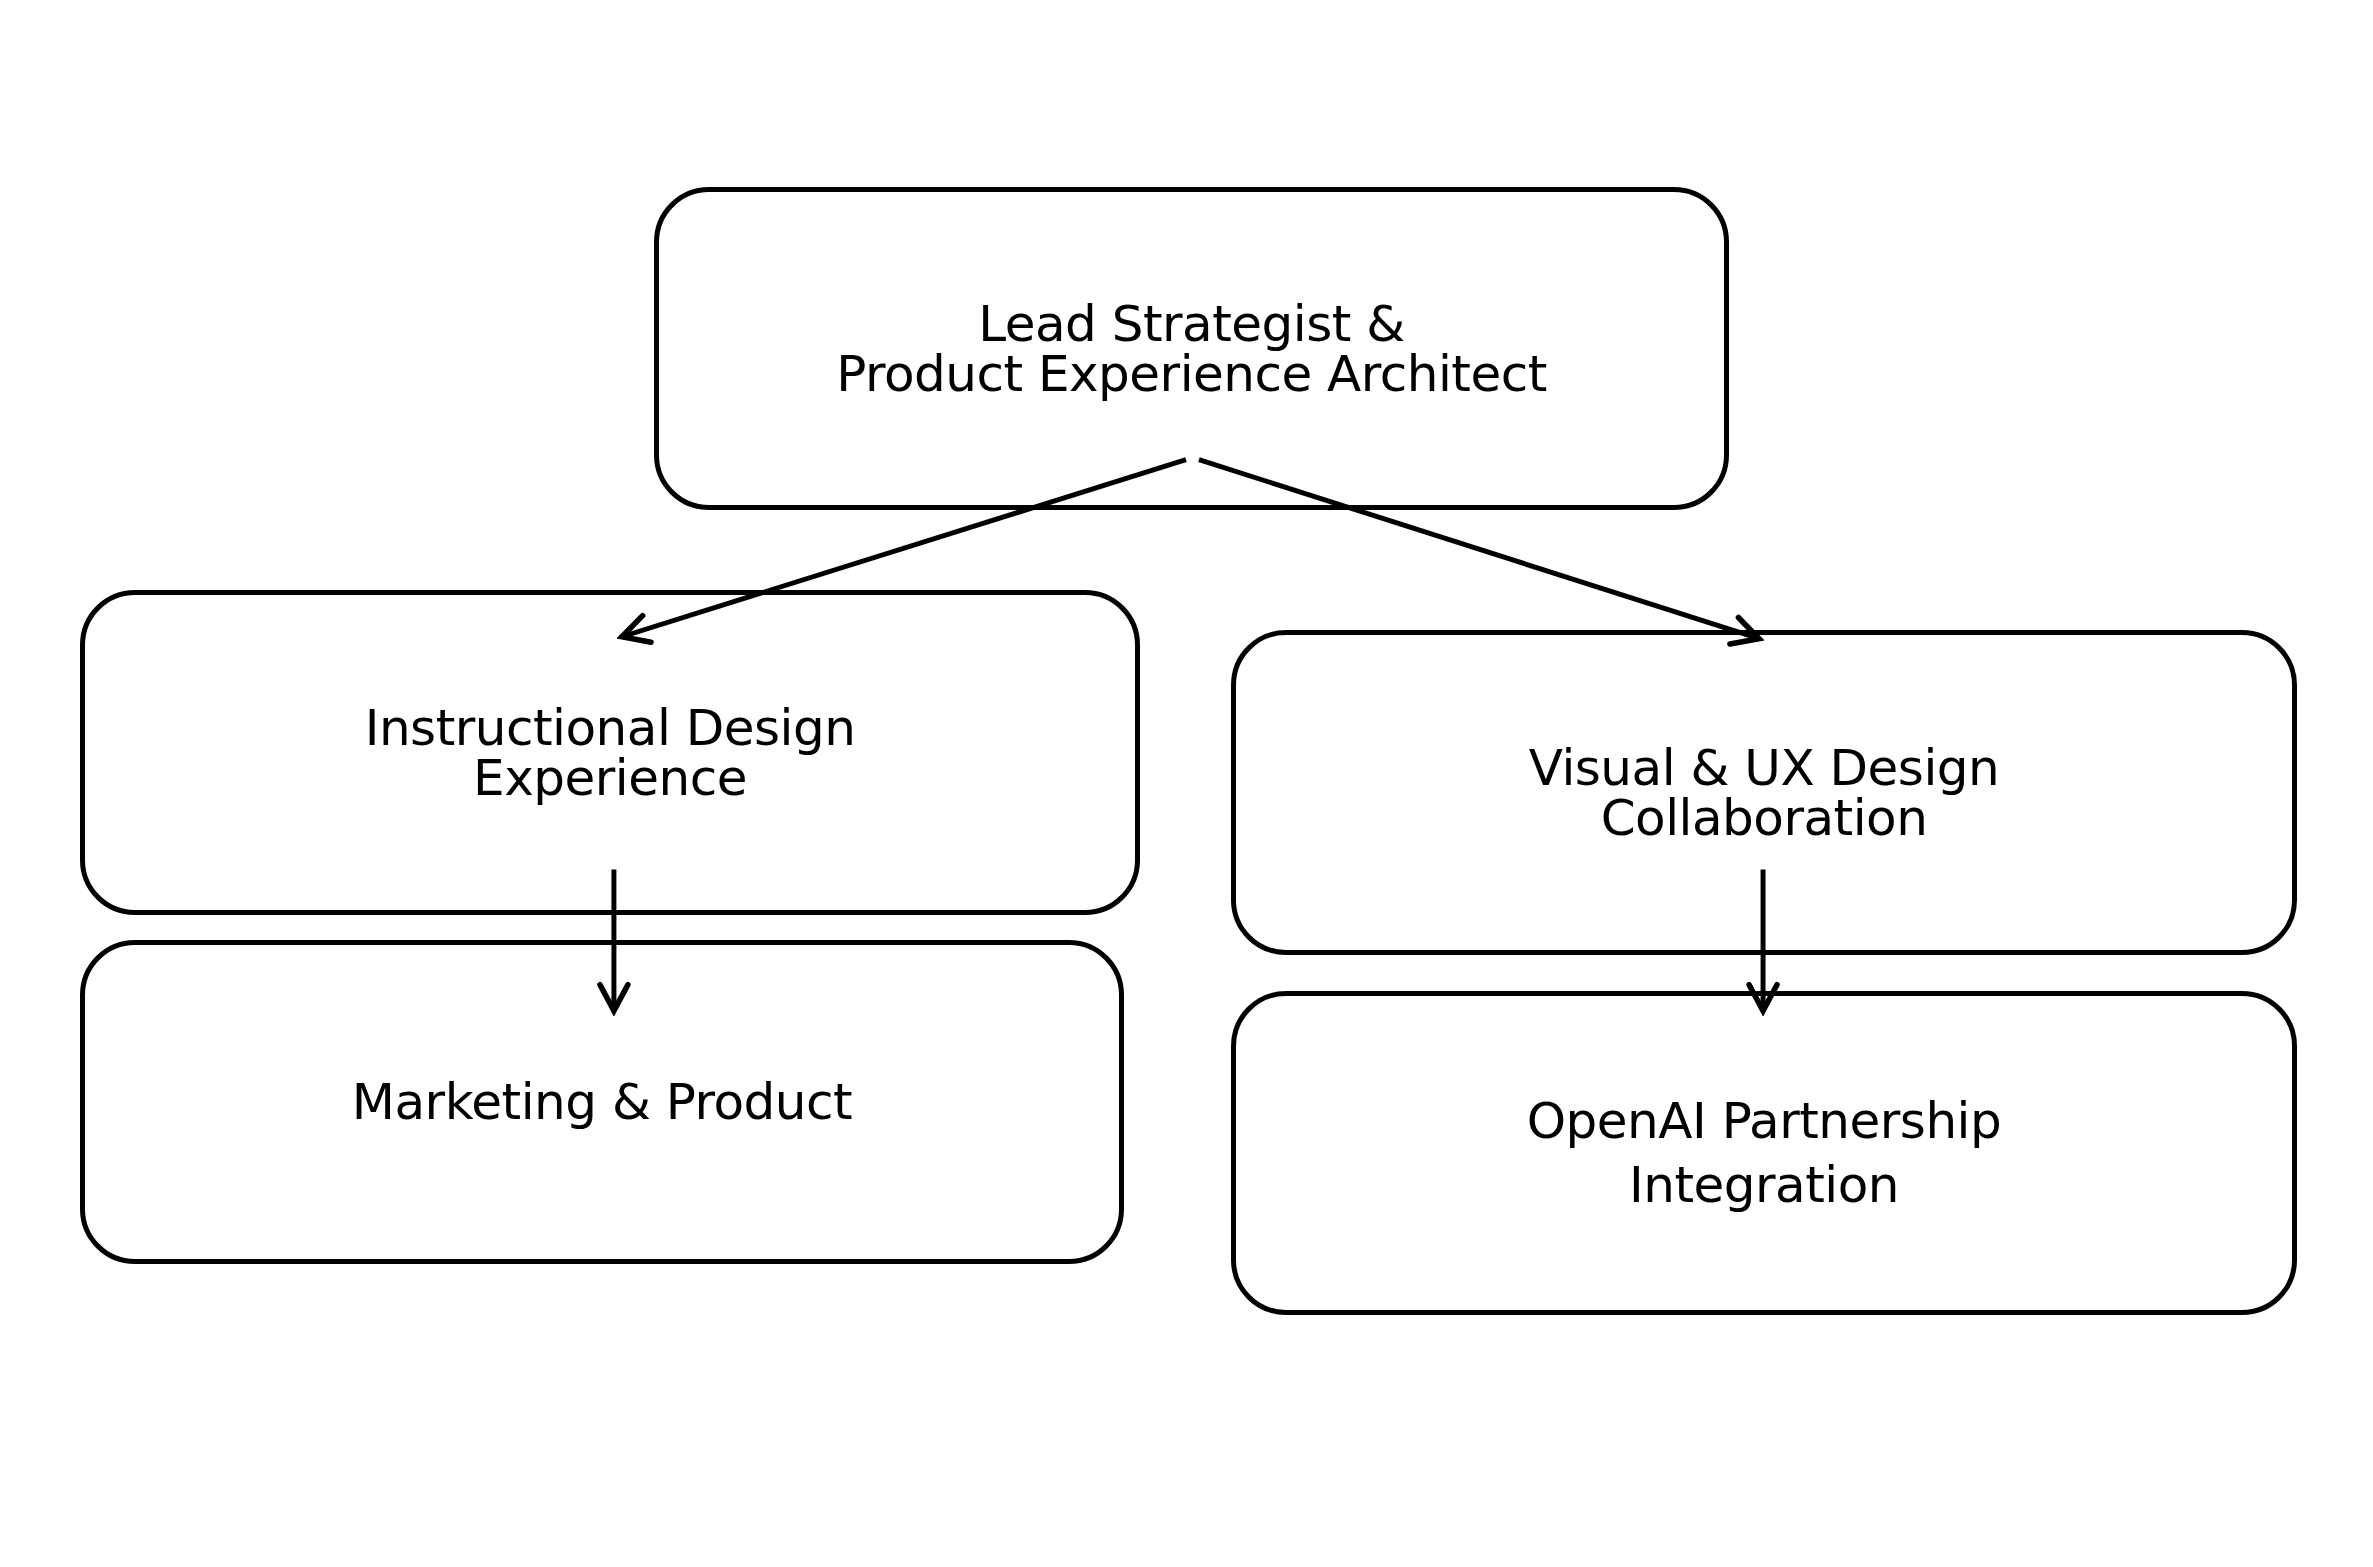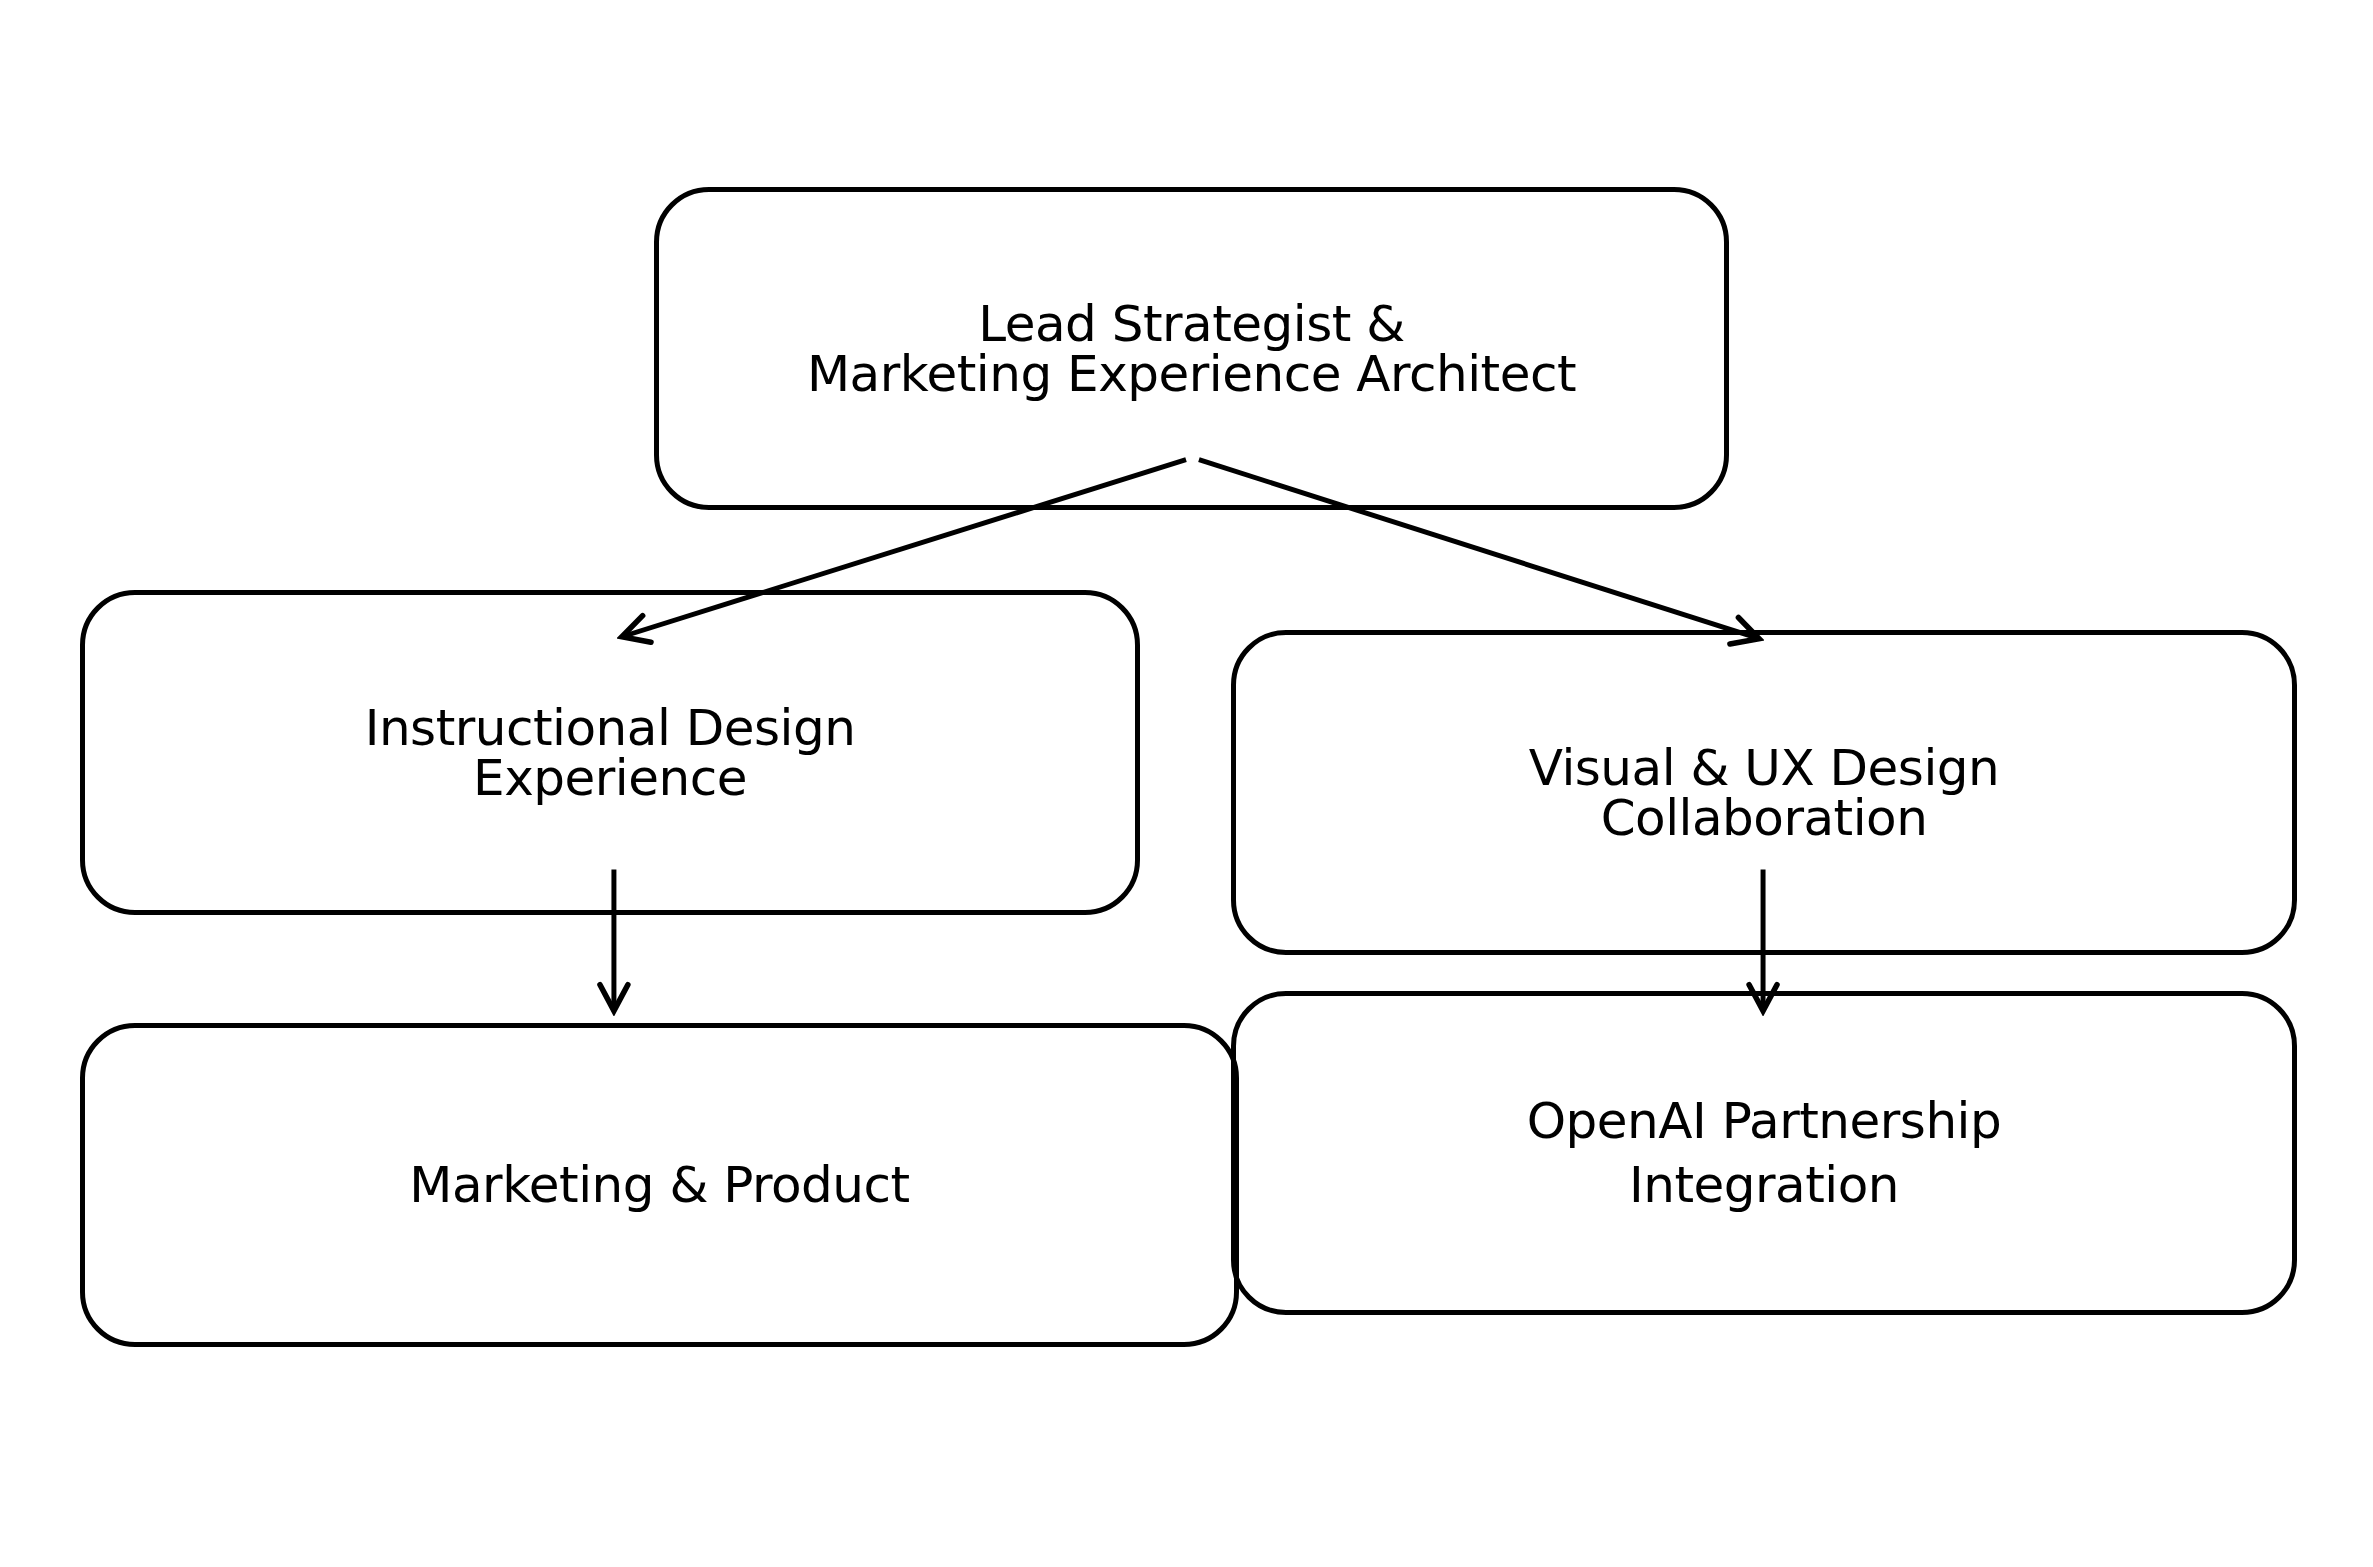--- a/index.html
+++ b/index.html
@@ -31,21 +31,21 @@
     line-height: 50px;
     letter-spacing: -0.5px;
   }
   .node .line {
     display: block;
     white-space: nowrap;
   }
   #node-root        { left: 654px;  top: 187px; width: 1075px; height: 323px; }
   #node-instr       { left: 80px;   top: 590px; width: 1060px; height: 325px; text-align: right; }
   #node-visual      { left: 1231px; top: 590px; width: 1066px; height: 325px; margin-top: 40px; }
-  #node-marketing   { left: 80px;   top: 1023px; width: 1159px; height: 324px; }
+  #node-marketing   { left: 80px;   top: 940px; width: 1044px; height: 324px; }
   #node-openai      { left: 1231px; top: 991px; width: 1066px; height: 324px; gap: 14px; }
   #edges-layer {
     position: absolute;
     left: 0;
     top: 0;
     width: 2373px;
     height: 1567px;
     pointer-events: none;
   }
   #edges-layer line {
@@ -54,21 +54,21 @@
     fill: none;
   }
 </style>
 </head>
 <body>
 
 <div id="canvas">
 
   <div class="node" id="node-root">
     <span class="line">Lead Strategist &amp;</span>
-    <span class="line">Marketing Experience Architect</span>
+    <span class="line">Product Experience Architect</span>
   </div>
 
   <div class="node" id="node-instr">
     <span class="line">Instructional Design</span>
     <span class="line">Experience</span>
   </div>
 
   <div class="node" id="node-visual">
     <span class="line">Visual &amp; UX Design</span>
     <span class="line">Collaboration</span>

